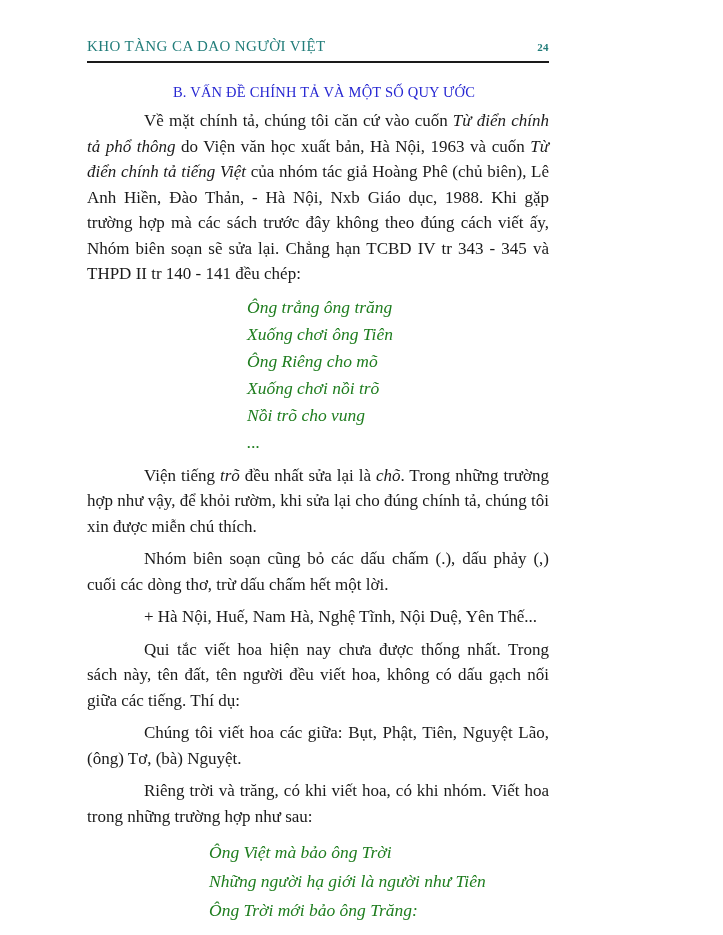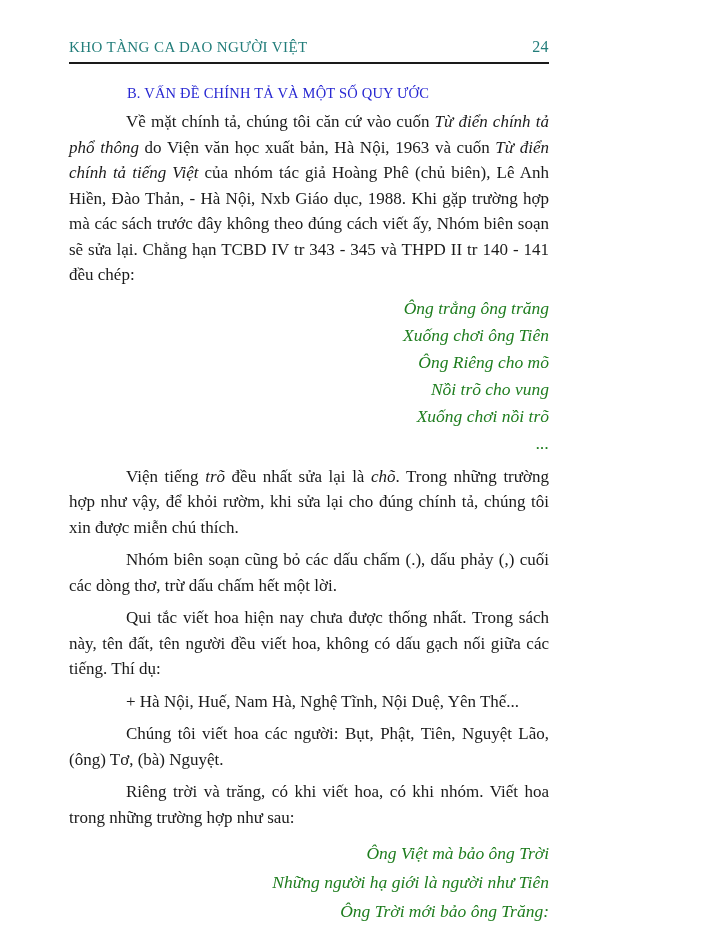--- a/index.html
+++ b/index.html
@@ -10,59 +10,58 @@
   }
   * { box-sizing: border-box; }
   html, body { margin: 0; padding: 0; background: #ffffff; }
   .page {
     position: relative;
     width: 642px;
     height: 935px;
     background: #ffffff;
     font-family: "Liberation Serif", "DejaVu Serif", serif;
     color: #1a1a1a;
-    padding: 38px 93px 0 69px;
+    padding: 38px 93px 0 87px;
     overflow: hidden;
   }
   .header {
     display: flex;
     justify-content: space-between;
     align-items: baseline;
     color: var(--teal);
     font-size: 15px;
     letter-spacing: 0.4px;
   }
-  .header .page-num { font-size: 16px; }
+  .header .page-num { font-size: 11px; font-weight: bold; }
   .header-rule {
     border: 0;
     border-bottom: 2px solid var(--rule);
     margin: 6px 0 0 0;
   }
   .section-heading {
     color: var(--blue);
     font-size: 14.5px;
     letter-spacing: 0.2px;
-    margin: 21px 0 0 58px;
+    margin: 21px 0 0 86px;
   }
   .body-text { margin-top: 3px; }
   .para {
     font-size: 17px;
     line-height: 25.5px;
     text-align: justify;
     text-indent: 57px;
     margin: 7px 0;
   }
   .para i { font-style: italic; }
   .verse {
     color: var(--green);
     font-style: italic;
     font-size: 17.5px;
     line-height: 27px;
     margin: 7px 0 7px 160px;
-    text-align: right;
   }
   .verse.v2 {
     margin-left: 122px;
     line-height: 29px;
     margin-top: 9px;
   }
   .verse-line { white-space: nowrap; }
 </style>
 </head>
 <body>
@@ -78,35 +77,35 @@
   <div class="section-heading">B. VẤN ĐỀ CHÍNH TẢ VÀ MỘT SỐ QUY ƯỚC</div>
 
   <div class="body-text">
 
     <p class="para"><span>Về mặt chính tả, chúng tôi căn cứ vào cuốn </span><i>Từ điển chính tả phổ thông</i><span> do Viện văn học xuất bản, Hà Nội, 1963 và cuốn </span><i>Từ điển chính tả tiếng Việt</i><span> của nhóm tác giả Hoàng Phê (chủ biên), Lê Anh Hiền, Đào Thản, - Hà Nội, Nxb Giáo dục, 1988. Khi gặp trường hợp mà các sách trước đây không theo đúng cách viết ấy, Nhóm biên soạn sẽ sửa lại. Chẳng hạn TCBD IV tr 343 - 345 và THPD II tr 140 - 141 đều chép:</span></p>
 
     <div class="verse v1">
         <div class="verse-line">Ông trẳng ông trăng</div>
         <div class="verse-line">Xuống chơi ông Tiên</div>
         <div class="verse-line">Ông Riêng cho mõ</div>
+        <div class="verse-line">Xuống chơi nồi trõ</div>
         <div class="verse-line">Nồi trõ cho vung</div>
-        <div class="verse-line">Xuống chơi nồi trõ</div>
         <div class="verse-line">...</div>
       </div>
 
     <p class="para"><span>Viện tiếng </span><i>trõ</i><span> đều nhất sửa lại là </span><i>chõ</i><span>. Trong những trường hợp như vậy, để khỏi rườm, khi sửa lại cho đúng chính tả, chúng tôi xin được miễn chú thích.</span></p>
 
     <p class="para">Nhóm biên soạn cũng bỏ các dấu chấm (.), dấu phảy (,) cuối các dòng thơ, trừ dấu chấm hết một lời.</p>
 
+    <p class="para">+ Hà Nội, Huế, Nam Hà, Nghệ Tĩnh, Nội Duệ, Yên Thế...</p>
+
     <p class="para">Qui tắc viết hoa hiện nay chưa được thống nhất. Trong sách này, tên đất, tên người đều viết hoa, không có dấu gạch nối giữa các tiếng. Thí dụ:</p>
 
-    <p class="para">+ Hà Nội, Huế, Nam Hà, Nghệ Tĩnh, Nội Duệ, Yên Thế...</p>
 
-
-    <p class="para">Chúng tôi viết hoa các người: Bụt, Phật, Tiên, Nguyệt Lão, (ông) Tơ, (bà) Nguyệt.</p>
+    <p class="para">Chúng tôi viết hoa các giữa: Bụt, Phật, Tiên, Nguyệt Lão, (ông) Tơ, (bà) Nguyệt.</p>
 
     <p class="para">Riêng trời và trăng, có khi viết hoa, có khi nhóm. Viết hoa trong những trường hợp như sau:</p>
 
     <div class="verse v2">
         <div class="verse-line">Ông Việt mà bảo ông Trời</div>
         <div class="verse-line">Những người hạ giới là người như Tiên</div>
         <div class="verse-line">Ông Trời mới bảo ông Trăng:</div>
       </div>
 
   </div>

